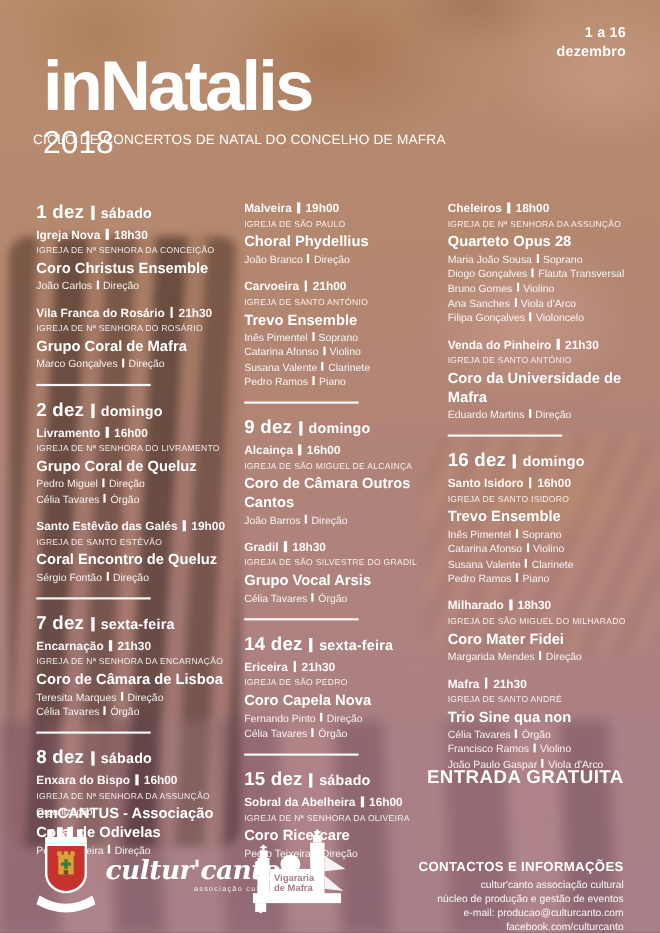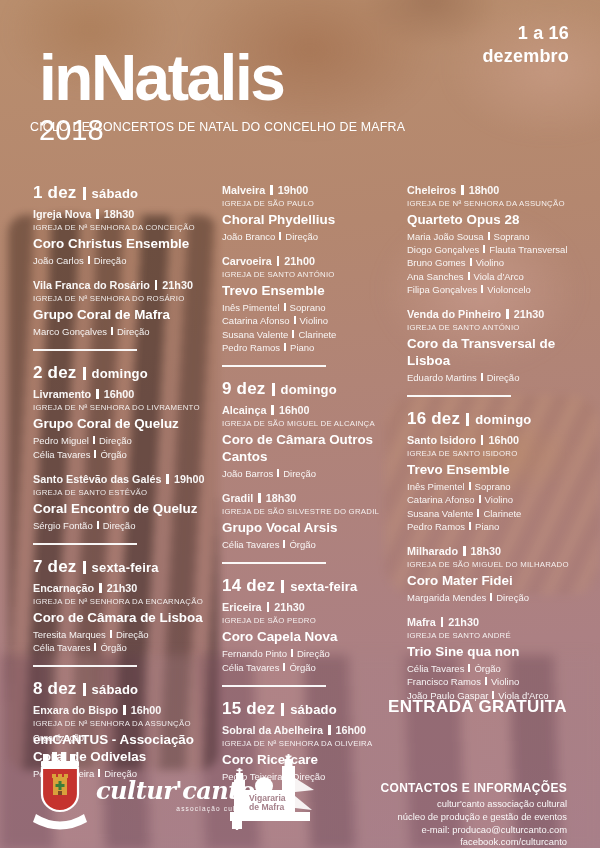--- a/index.html
+++ b/index.html
@@ -26,21 +26,21 @@
       repeating-linear-gradient(115deg, rgba(205,155,110,.25) 0 14px, rgba(150,100,80,.22) 14px 28px);}
   .bg-tapestry{left:0;top:655px;width:600px;height:195px;filter:blur(6px);
     background:repeating-linear-gradient(88deg,
       rgba(115,75,90,.40) 0 55px, rgba(185,140,140,.30) 55px 105px,
       rgba(95,60,75,.36) 105px 150px, rgba(170,130,135,.28) 150px 205px);}
   .bg-pink-arch{left:330px;top:180px;width:280px;height:240px;filter:blur(9px);
     background:radial-gradient(ellipse 140px 110px at 150px 110px, rgba(215,170,160,.45), transparent 72%);}
 
   
   .daterange{position:absolute;top:22px;right:31px;text-align:right;font-weight:bold;
-    font-size:18px;line-height:1.3;letter-spacing:.2px;}
+    font-size:13px;line-height:1.3;letter-spacing:.2px;}
   .titlebox{position:absolute;left:26px;top:42px;display:flex;align-items:baseline;flex-direction:column;}
   .title-main{font-size:64px;font-weight:bold;letter-spacing:-2.5px;line-height:72px;}
   .title-year{font-size:29px;font-weight:normal;margin-left:13px;letter-spacing:0;}
   .subtitle{position:absolute;left:30px;top:120px;font-size:12.4px;letter-spacing:.2px;}
 
   
   .col{position:absolute;top:183px;width:182px;}
   .col-0{left:33px;} .col-1{left:222px;} .col-2{left:407px;width:176px;}
   .date-header{font-weight:bold;font-size:17px;margin-bottom:4px;letter-spacing:.2px;}
   .date-header .weekday{font-size:13px;}
@@ -211,21 +211,21 @@
             <div class="group">Quarteto Opus 28</div>
             <div class="performer"><span>Maria João Sousa</span><span class="bar b3"></span><span>Soprano</span></div>
             <div class="performer"><span>Diogo Gonçalves</span><span class="bar b3"></span><span>Flauta Transversal</span></div>
             <div class="performer"><span>Bruno Gomes</span><span class="bar b3"></span><span>Violino</span></div>
             <div class="performer"><span>Ana Sanches</span><span class="bar b3"></span><span>Viola d'Arco</span></div>
             <div class="performer"><span>Filipa Gonçalves</span><span class="bar b3"></span><span>Violoncelo</span></div>
           </div>
           <div class="event">
             <div class="venue-line"><span>Venda do Pinheiro</span><span class="bar b2"></span><span>21h30</span></div>
             <div class="church">IGREJA DE SANTO ANTÓNIO</div>
-            <div class="group">Coro da Transversal de Lisboa</div>
+            <div class="group">Coro da Universidade de Mafra</div>
             <div class="performer"><span>Eduardo Martins</span><span class="bar b3"></span><span>Direção</span></div>
           </div>
         </div>
         <div class="sep"></div>
         <div class="section">
           <div class="date-header"><span class="day">16 dez</span><span class="bar b1"></span><span class="weekday">domingo</span></div>
           <div class="event">
             <div class="venue-line"><span>Santo Isidoro</span><span class="bar b2"></span><span>16h00</span></div>
             <div class="church">IGREJA DE SANTO ISIDORO</div>
             <div class="group">Trevo Ensemble</div>

